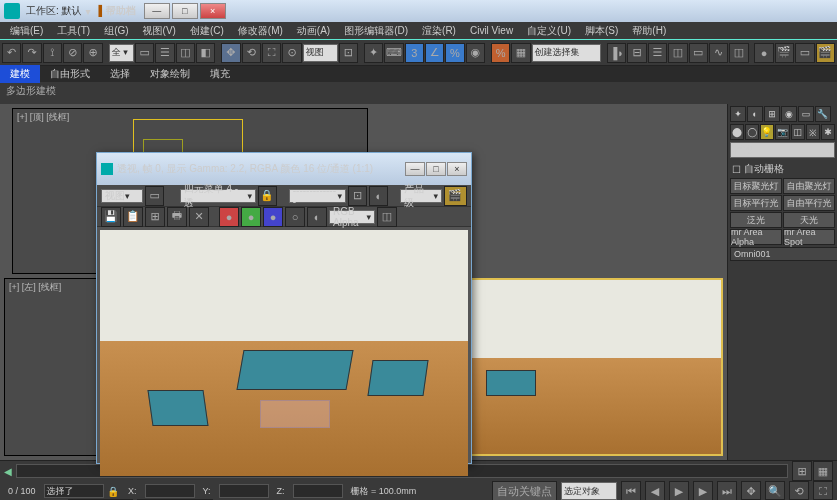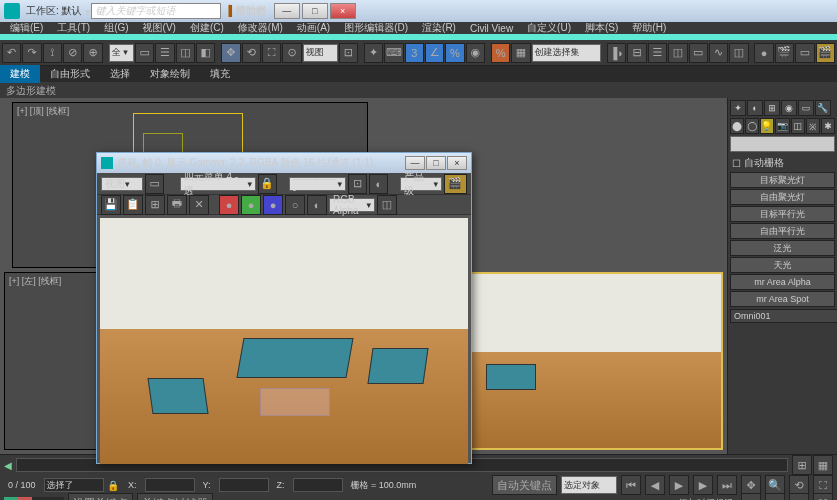--- a/index.html
+++ b/index.html
@@ -4,77 +4,74 @@
 <style>
 *{margin:0;padding:0;box-sizing:border-box;font-family:"Microsoft YaHei",sans-serif;font-size:10px;color:#ccc;user-select:none}
 body{background:#393939;width:837px;height:500px;overflow:hidden;position:relative}
 .titlebar{height:22px;background:linear-gradient(#d8e6f5,#b8cae0);display:flex;align-items:center;padding:0 4px;color:#333}
 .titlebar .logo{width:16px;height:16px;background:#0aa;border-radius:2px;margin-right:6px}
 .titlebar .center{flex:1;text-align:center;font-size:11px;color:#555}
 .titlebar .btns{display:flex;gap:2px}
 .titlebar .btn{width:26px;height:16px;background:linear-gradient(#f0f0f0,#ccc);border:1px solid #888;display:flex;align-items:center;justify-content:center;font-size:9px;color:#333}
 .titlebar .btn.close{background:linear-gradient(#e88,#c44);color:#fff}
 .searchbox{width:130px;height:16px;background:#fff;border:1px solid #888;padding:0 4px;color:#999;font-style:italic;display:flex;align-items:center}
-.menubar{height:18px;background:#393939;display:flex;align-items:center;padding:0 4px;gap:2px;border-bottom:6px solid #5eead4}
+.menubar{height:18px;background:#393939;display:flex;align-items:center;padding:0 4px;gap:2px;border-bottom:1px solid #5eead4}
 .menubar span{padding:2px 6px;color:#ccc;font-size:10px}
 .toolbar{height:26px;background:#393939;display:flex;align-items:center;padding:2px;gap:1px;border-bottom:1px solid #222}
 .tbtn{width:20px;height:20px;background:#454545;border:1px solid #222;display:flex;align-items:center;justify-content:center;font-size:11px;color:#aaa}
 .tbtn.active{background:#5a7090}
 .tsep{width:4px}
 .tdropdown{height:18px;background:#ddd;border:1px solid #666;color:#333;padding:0 2px;display:flex;align-items:center;font-size:9px}
 .ribbon{height:16px;background:#2a2a2a;display:flex;align-items:center}
 .ribbon .tab{padding:2px 10px;color:#ccc;font-size:10px}
-.ribbon .tab.active{background:#0369a1;color:#fff}
-.subribbon{height:16px;background:#393939;padding:2px 6px;font-size:10px;color:#aaa}
+.ribbon .tab.active{background:#1d4ed8;color:#fff}
+.subribbon{height:22px;background:#393939;padding:2px 6px;font-size:10px;color:#aaa}
 .mainarea{position:relative;height:356px;display:flex}
 .viewports{flex:1;position:relative;background:#555}
 .vp{position:absolute;background:#4a4a4a;border:1px solid #000}
 .vp.tl{left:12px;top:4px;width:356px;height:166px}
 .vp.tr{left:364px;top:4px;right:4px;height:166px;width:auto}
 .vp.bl{left:4px;top:174px;width:356px;bottom:4px;height:auto}
 .vp.br{left:364px;top:174px;right:4px;bottom:4px;width:auto;height:auto;border:2px solid #e0c050}
 .vp-label{position:absolute;top:2px;left:4px;color:#bbb;font-size:9px}
 .wireframe-box{position:absolute;border:1px solid}
 .room3d{width:100%;height:100%;background:linear-gradient(180deg,#e8e8e0 0%,#e8e8e0 45%,#c89050 45%,#a87030 100%);position:relative}
 .sofa{position:absolute;background:#3a8a9a;border:1px solid #333}
 .sidepanel{width:110px;background:#393939;border-left:1px solid #222;padding:2px}
 .sidepanel .iconrow{display:flex;gap:1px;margin-bottom:2px}
 .sidepanel .iconrow .ic{width:16px;height:16px;background:#454545;border:1px solid #222;font-size:9px;display:flex;align-items:center;justify-content:center}
 .sidepanel .dd{width:100%;height:16px;background:#ccc;color:#333;border:1px solid #666;padding:0 2px;font-size:9px;display:flex;align-items:center;margin-bottom:2px}
 .sidepanel .section-title{background:#5a5a5a;text-align:center;padding:2px;font-size:10px;margin-bottom:2px;border:1px solid #222}
-.sidepanel .btngrid{display:grid;grid-template-columns:1fr;gap:1px;margin-bottom:2px}
+.sidepanel .btngrid{display:grid;grid-template-columns:1fr 1fr;gap:1px;margin-bottom:2px}
 .sidepanel .gbtn{height:16px;background:#555;border:1px solid #222;font-size:9px;display:flex;align-items:center;justify-content:center}
 .sidepanel .checkrow{display:flex;align-items:center;gap:3px;padding:2px}
 .sidepanel .namefield{display:flex;gap:1px}
 .sidepanel .namefield input{flex:1;height:14px;background:#454545;border:1px solid #222;color:#ccc;padding:0 3px;font-size:9px}
 .statusbar{height:50px;background:#393939;border-top:1px solid #222;display:flex;flex-direction:column}
 .timeline{height:20px;background:#393939;display:flex;align-items:center;padding:0 4px;gap:4px}
 .track{flex:1;height:14px;background:#2a2a2a;border:1px solid #555;position:relative}
 .statusrow{height:22px;display:flex;align-items:center;gap:4px;padding:0 4px}
 .coord{padding:0 4px;font-size:9px;color:#ccc}
 .coordin{width:50px;height:14px;background:#2a2a2a;border:1px solid #555;display:inline-flex;align-items:center;padding:0 2px}
 .renderwin{position:absolute;left:96px;top:152px;width:376px;height:312px;background:#555;border:1px solid #7aa8d0;box-shadow:2px 2px 8px rgba(0,0,0,0.5);z-index:100}
-.renderwin .rtitle{height:20px;background:linear-gradient(#d8e6f5,#b8cae0);display:flex;align-items:center;padding:8px 4px;color:#333;font-size:10px}
+.renderwin .rtitle{height:32px;background:linear-gradient(#d8e6f5,#b8cae0);display:flex;align-items:center;padding:8px 4px;color:#333;font-size:10px}
 .renderwin .rtitle .spacer{flex:1}
 .renderwin .rtitle .wbtn{width:20px;height:14px;background:linear-gradient(#eee,#ccc);border:1px solid #888;margin-left:1px;display:flex;align-items:center;justify-content:center;font-size:9px;color:#333}
 .renderwin .rtoolbar{height:20px;background:#4a4a4a;display:flex;align-items:center;padding:2px 4px;gap:4px;font-size:9px}
 .renderwin .rtoolbar2{height:22px;background:#4a4a4a;display:flex;align-items:center;padding:2px 4px;gap:2px;border-bottom:1px solid #333}
 .renderwin .rcanvas{flex:1;background:#222;margin:3px;position:relative;height:246px}
 .rdd{height:14px;background:#ddd;color:#333;border:1px solid #666;padding:0 3px;display:flex;align-items:center;font-size:9px}
 </style>
 </head>
 <body>
 
 <div class="titlebar">
   <div class="logo"></div>
   <span style="color:#333">工作区: 默认</span>
   <span style="margin-left:4px">▾</span>
-  <div class="searchbox">
-      <span>键入关键字或短语</span>
-    </div>
   <span style="color:#a50;margin:0 8px;font-weight:bold">▌<span>帮助档</span></span>
   <div class="btns">
     <div class="btn">—</div>
     <div class="btn">□</div>
     <div class="btn close">×</div>
   </div>
 </div>
 
 <div class="menubar">
   <span>编辑(E)</span>

